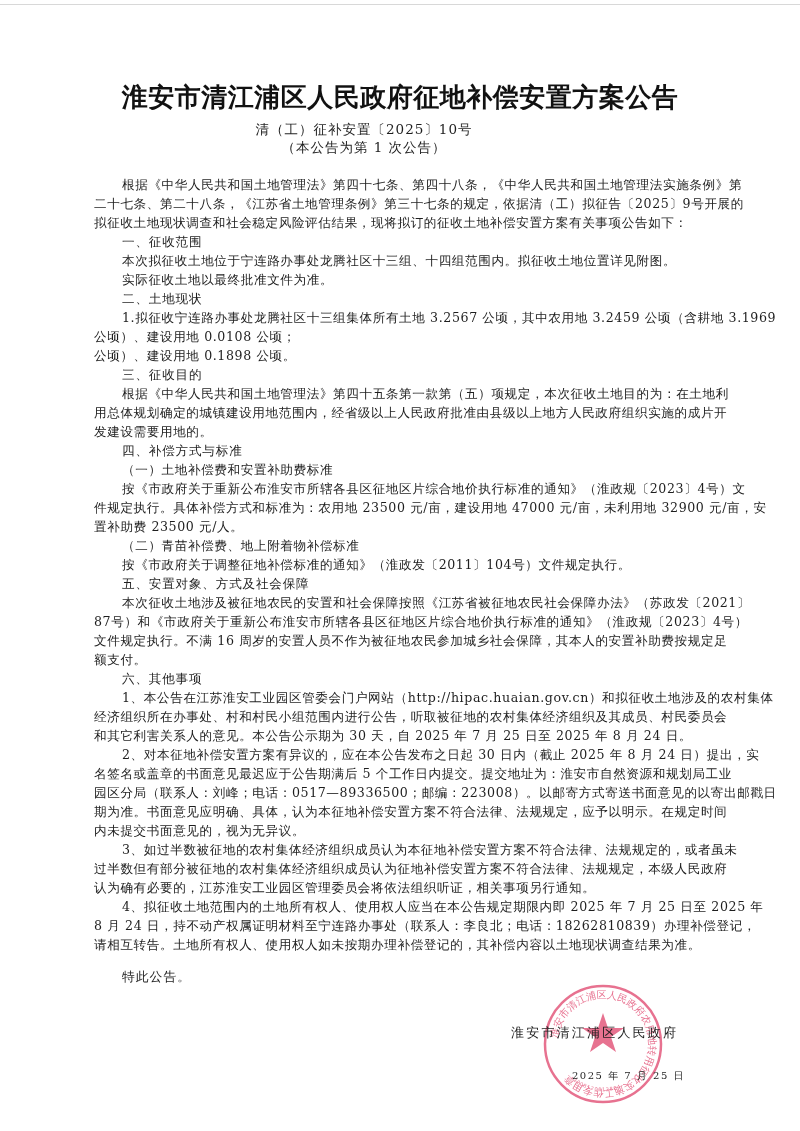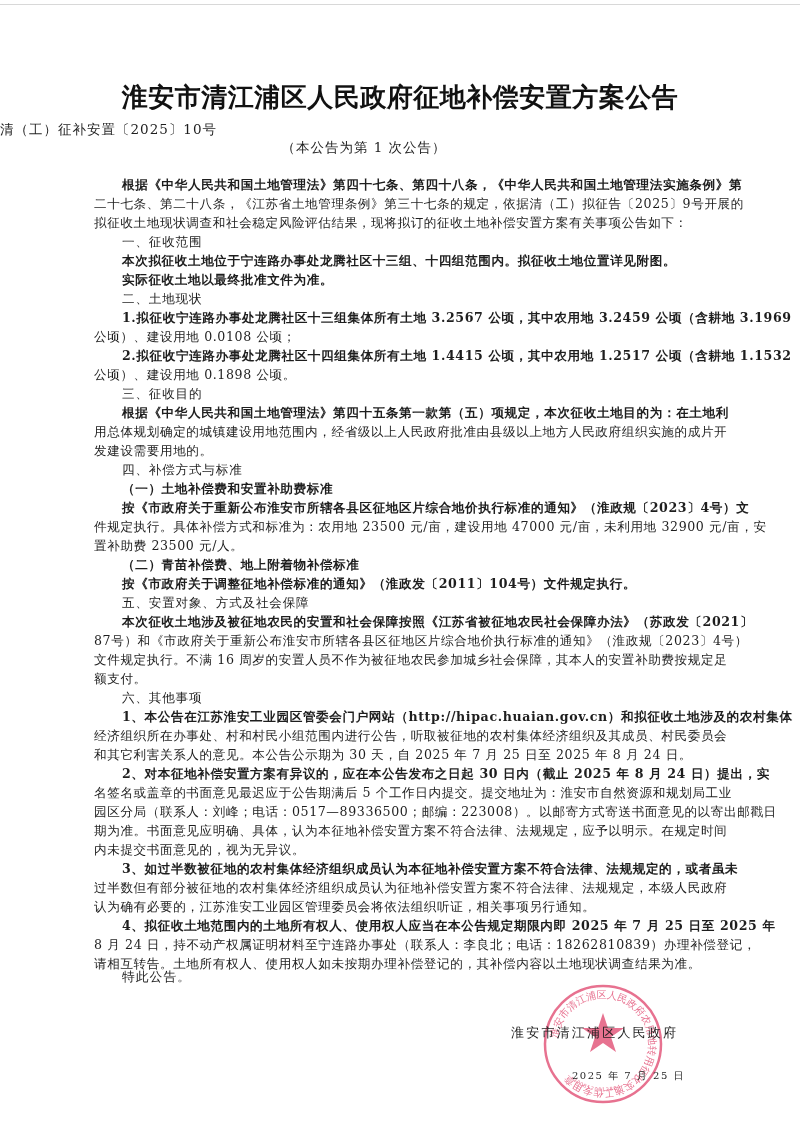--- a/index.html
+++ b/index.html
@@ -2,25 +2,25 @@
 <html><head>
 <meta charset="utf-8">
 <style>
   html, body { margin: 0; padding: 0; background: #ffffff; }
   body { width: 800px; height: 1131px; position: relative; overflow: hidden;
          font-family: "DejaVu Serif", "Liberation Serif", serif; color: #1e1e1e; }
   .scanline { position: absolute; left: 0; top: 4px; width: 800px; height: 1px; background: #d8d8d8; }
   .title { position: absolute; top: 80px; left: 0; width: 800px; text-align: center;
            font-family: "DejaVu Sans", "Liberation Sans", sans-serif; font-weight: bold;
            font-size: 26px; letter-spacing: 0.5px; color: #111; }
-  .docno { position: absolute; top: 121px; left: 0; width: 728px; font-size: 13.5px; letter-spacing: 1px; }
+  .docno { position: absolute; top: 121px; left: 0; width: 728px; text-align: center; font-size: 13.5px; letter-spacing: 1px; }
   .subtitle { position: absolute; top: 139px; left: 0; width: 728px; text-align: center; font-size: 13.5px; letter-spacing: 1px; }
   .body { position: absolute; top: 175px; left: 94px; width: 640px; font-size: 12.6px; line-height: 19px; }
   .p { margin: 0; white-space: nowrap; letter-spacing: 0.6px; }
-  .ind { text-indent: 28px; font-weight: bold; }
+  .ind { text-indent: 28px; }
   .h { font-family: "DejaVu Sans", "Liberation Sans", sans-serif; font-weight: normal; text-indent: 28px; margin: 0; letter-spacing: 0.8px; }
   .closing { position: absolute; top: 969px; left: 122px; font-size: 12.8px; letter-spacing: 1px; }
   .sign-org { position: absolute; top: 1024px; left: 511px; font-size: 13px; letter-spacing: 2.2px; z-index: 2; }
   .sign-date { position: absolute; top: 1069px; left: 572px; font-size: 10px; letter-spacing: 1.5px; z-index: 2; }
   .stamp { position: absolute; left: 542px; top: 983px; width: 122px; height: 122px; z-index: 1; opacity: 0.75; }
 </style>
 </head>
 <body>
 
 <div class="scanline"></div>
@@ -36,21 +36,20 @@
     <p class="p">拟征收土地现状调查和社会稳定风险评估结果，现将拟订的征收土地补偿安置方案有关事项公告如下：</p>
   </div>
 
   <p class="h">一、征收范围</p>
   <p class="p ind">本次拟征收土地位于宁连路办事处龙腾社区十三组、十四组范围内。拟征收土地位置详见附图。</p>
   <p class="p ind">实际征收土地以最终批准文件为准。</p>
 
   <p class="h">二、土地现状</p>
   <p class="p ind">1.拟征收宁连路办事处龙腾社区十三组集体所有土地 3.2567 公顷，其中农用地 3.2459 公顷（含耕地 3.1969</p>
   <p class="p">公顷）、建设用地 0.0108 公顷；</p>
-  <p class="p ind">2.拟征收宁连路办事处龙腾社区十四组集体所有土地 1.4415 公顷，其中农用地 1.2517 公顷（含耕地 1.1532</p>
   <p class="p">公顷）、建设用地 0.1898 公顷。</p>
 
   <p class="h">三、征收目的</p>
   <p class="p ind">根据《中华人民共和国土地管理法》第四十五条第一款第（五）项规定，本次征收土地目的为：在土地利</p>
   <p class="p">用总体规划确定的城镇建设用地范围内，经省级以上人民政府批准由县级以上地方人民政府组织实施的成片开</p>
   <p class="p">发建设需要用地的。</p>
 
   <p class="h">四、补偿方式与标准</p>
   <p class="p ind">（一）土地补偿费和安置补助费标准</p>
   <p class="p ind">按《市政府关于重新公布淮安市所辖各县区征地区片综合地价执行标准的通知》（淮政规〔2023〕4号）文</p>

